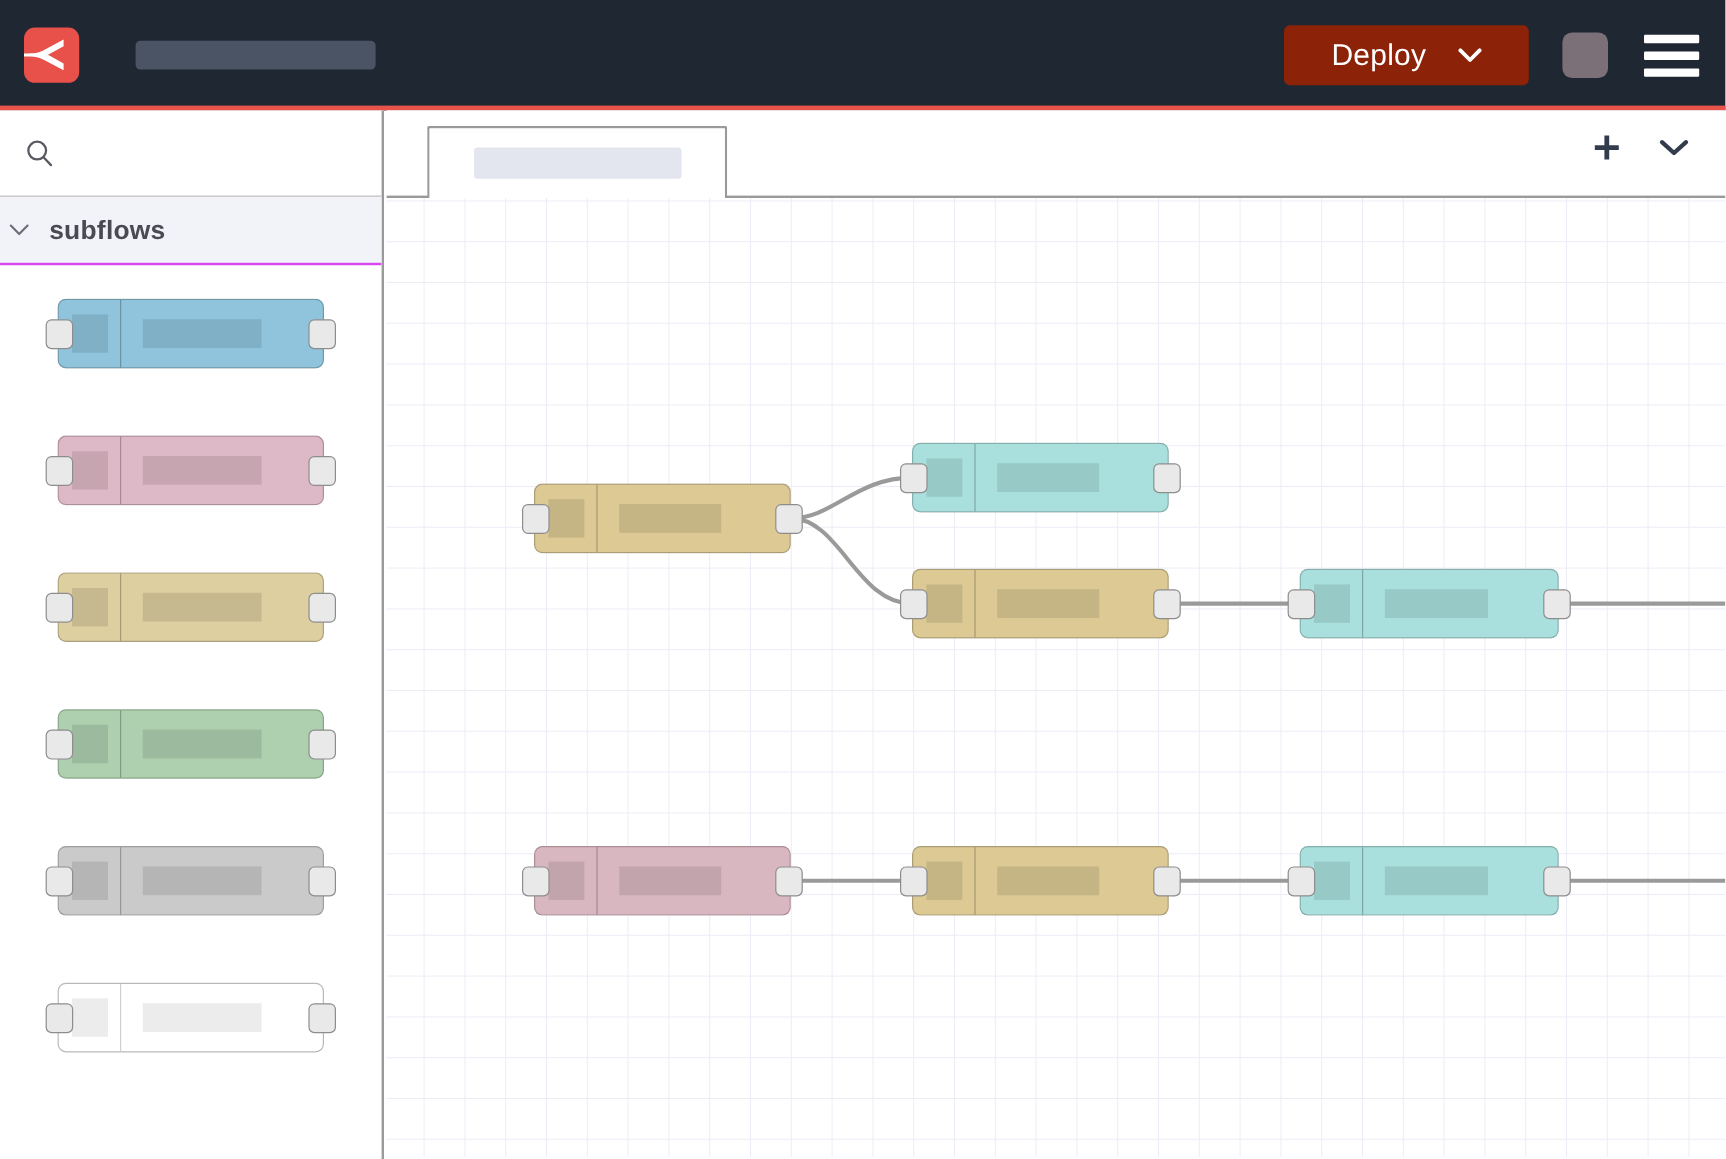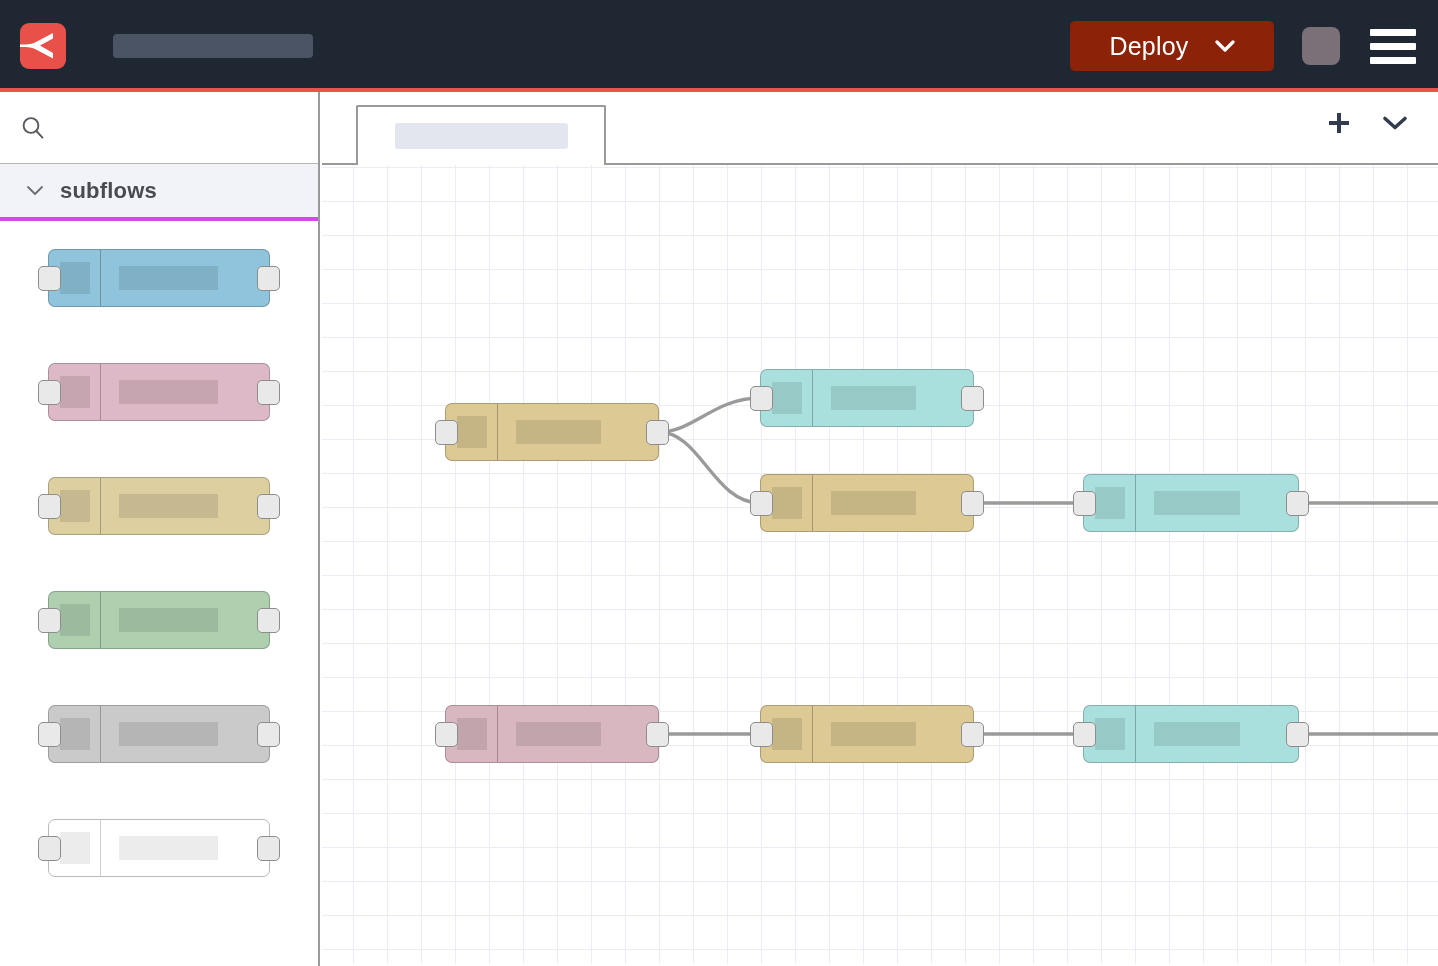--- a/index.html
+++ b/index.html
@@ -126,24 +126,24 @@
     display: flex;
     align-items: center;
     padding-left: 20px;
     cursor: text;
   }
   .search-ico { width: 26px; height: 26px; }
 
   .palette-cat {
     height: 57px;
     background: #f2f2f9;
-    border-bottom: 4px solid #d946ef;
-    display: flex;
-    align-items: center;
-    padding-left: 26px;
+    border-bottom: 2px solid #d946ef;
+    display: flex;
+    align-items: center;
+    padding-left: 7px;
     gap: 16px;
     cursor: pointer;
   }
   .cat-chev { width: 18px; height: 11px; flex: 0 0 auto; }
   .cat-name {
     font-size: 22px;
     font-weight: bold;
     color: #4a4a52;
     letter-spacing: 0.2px;
   }

